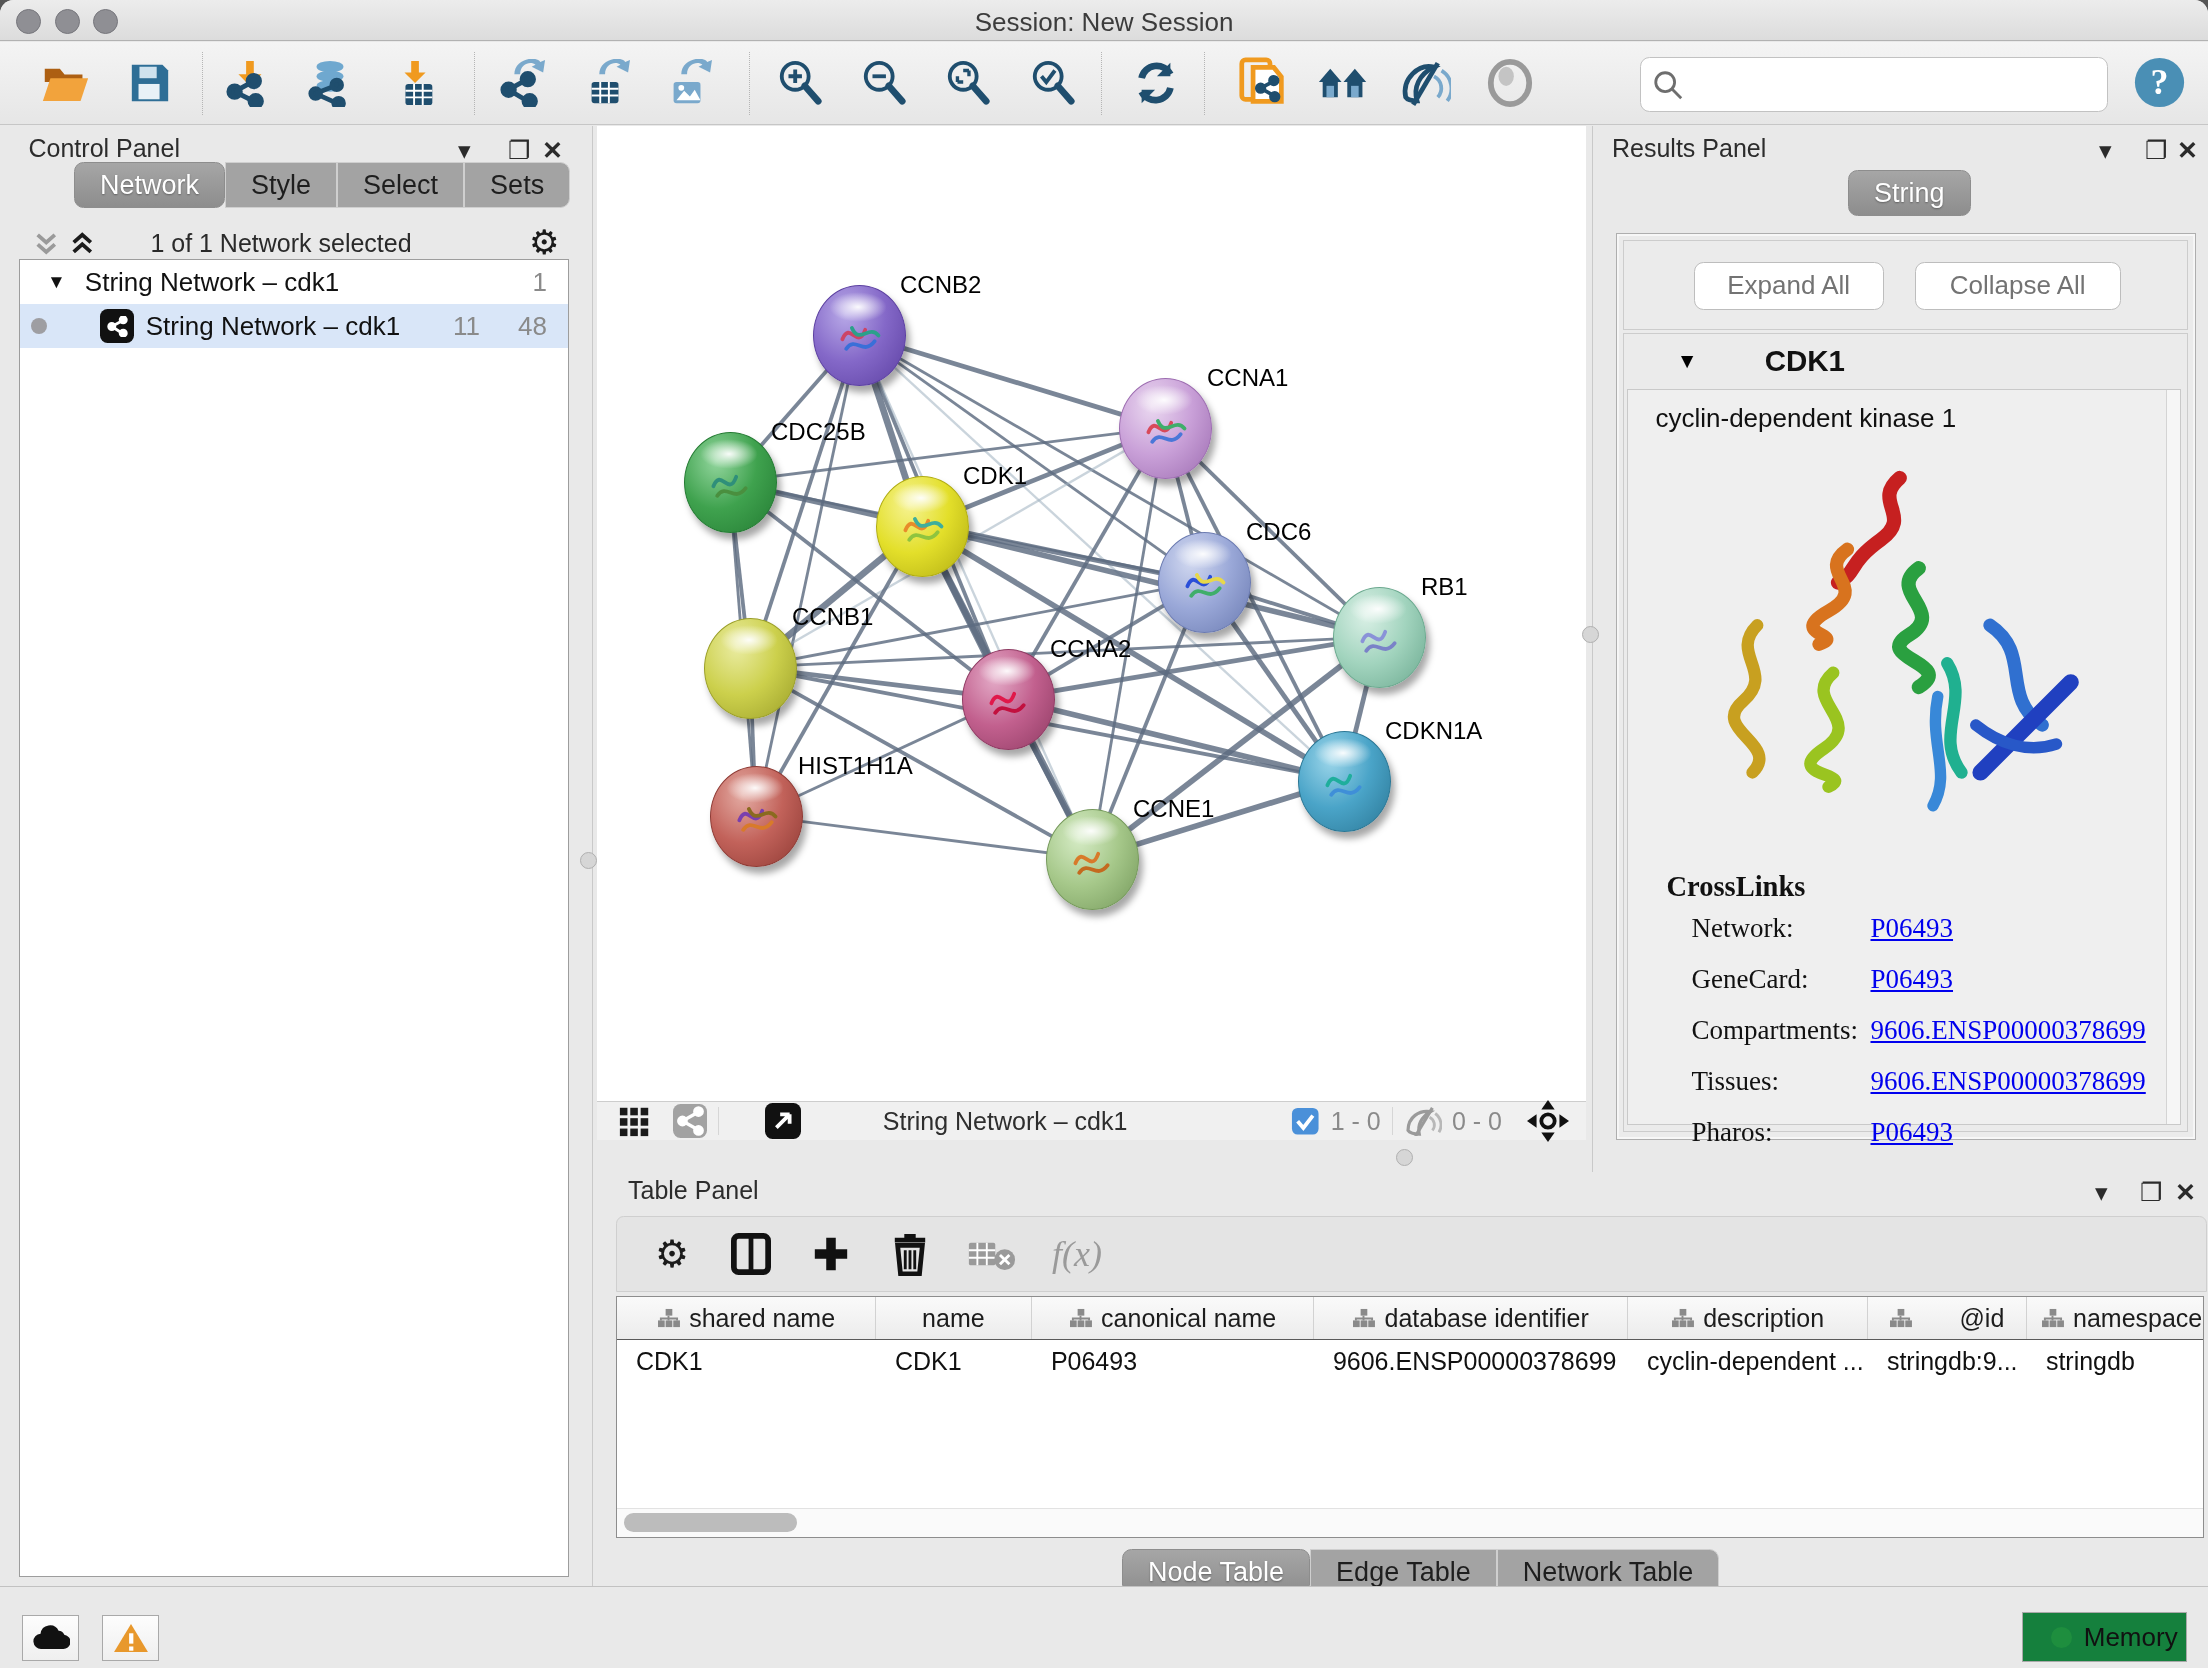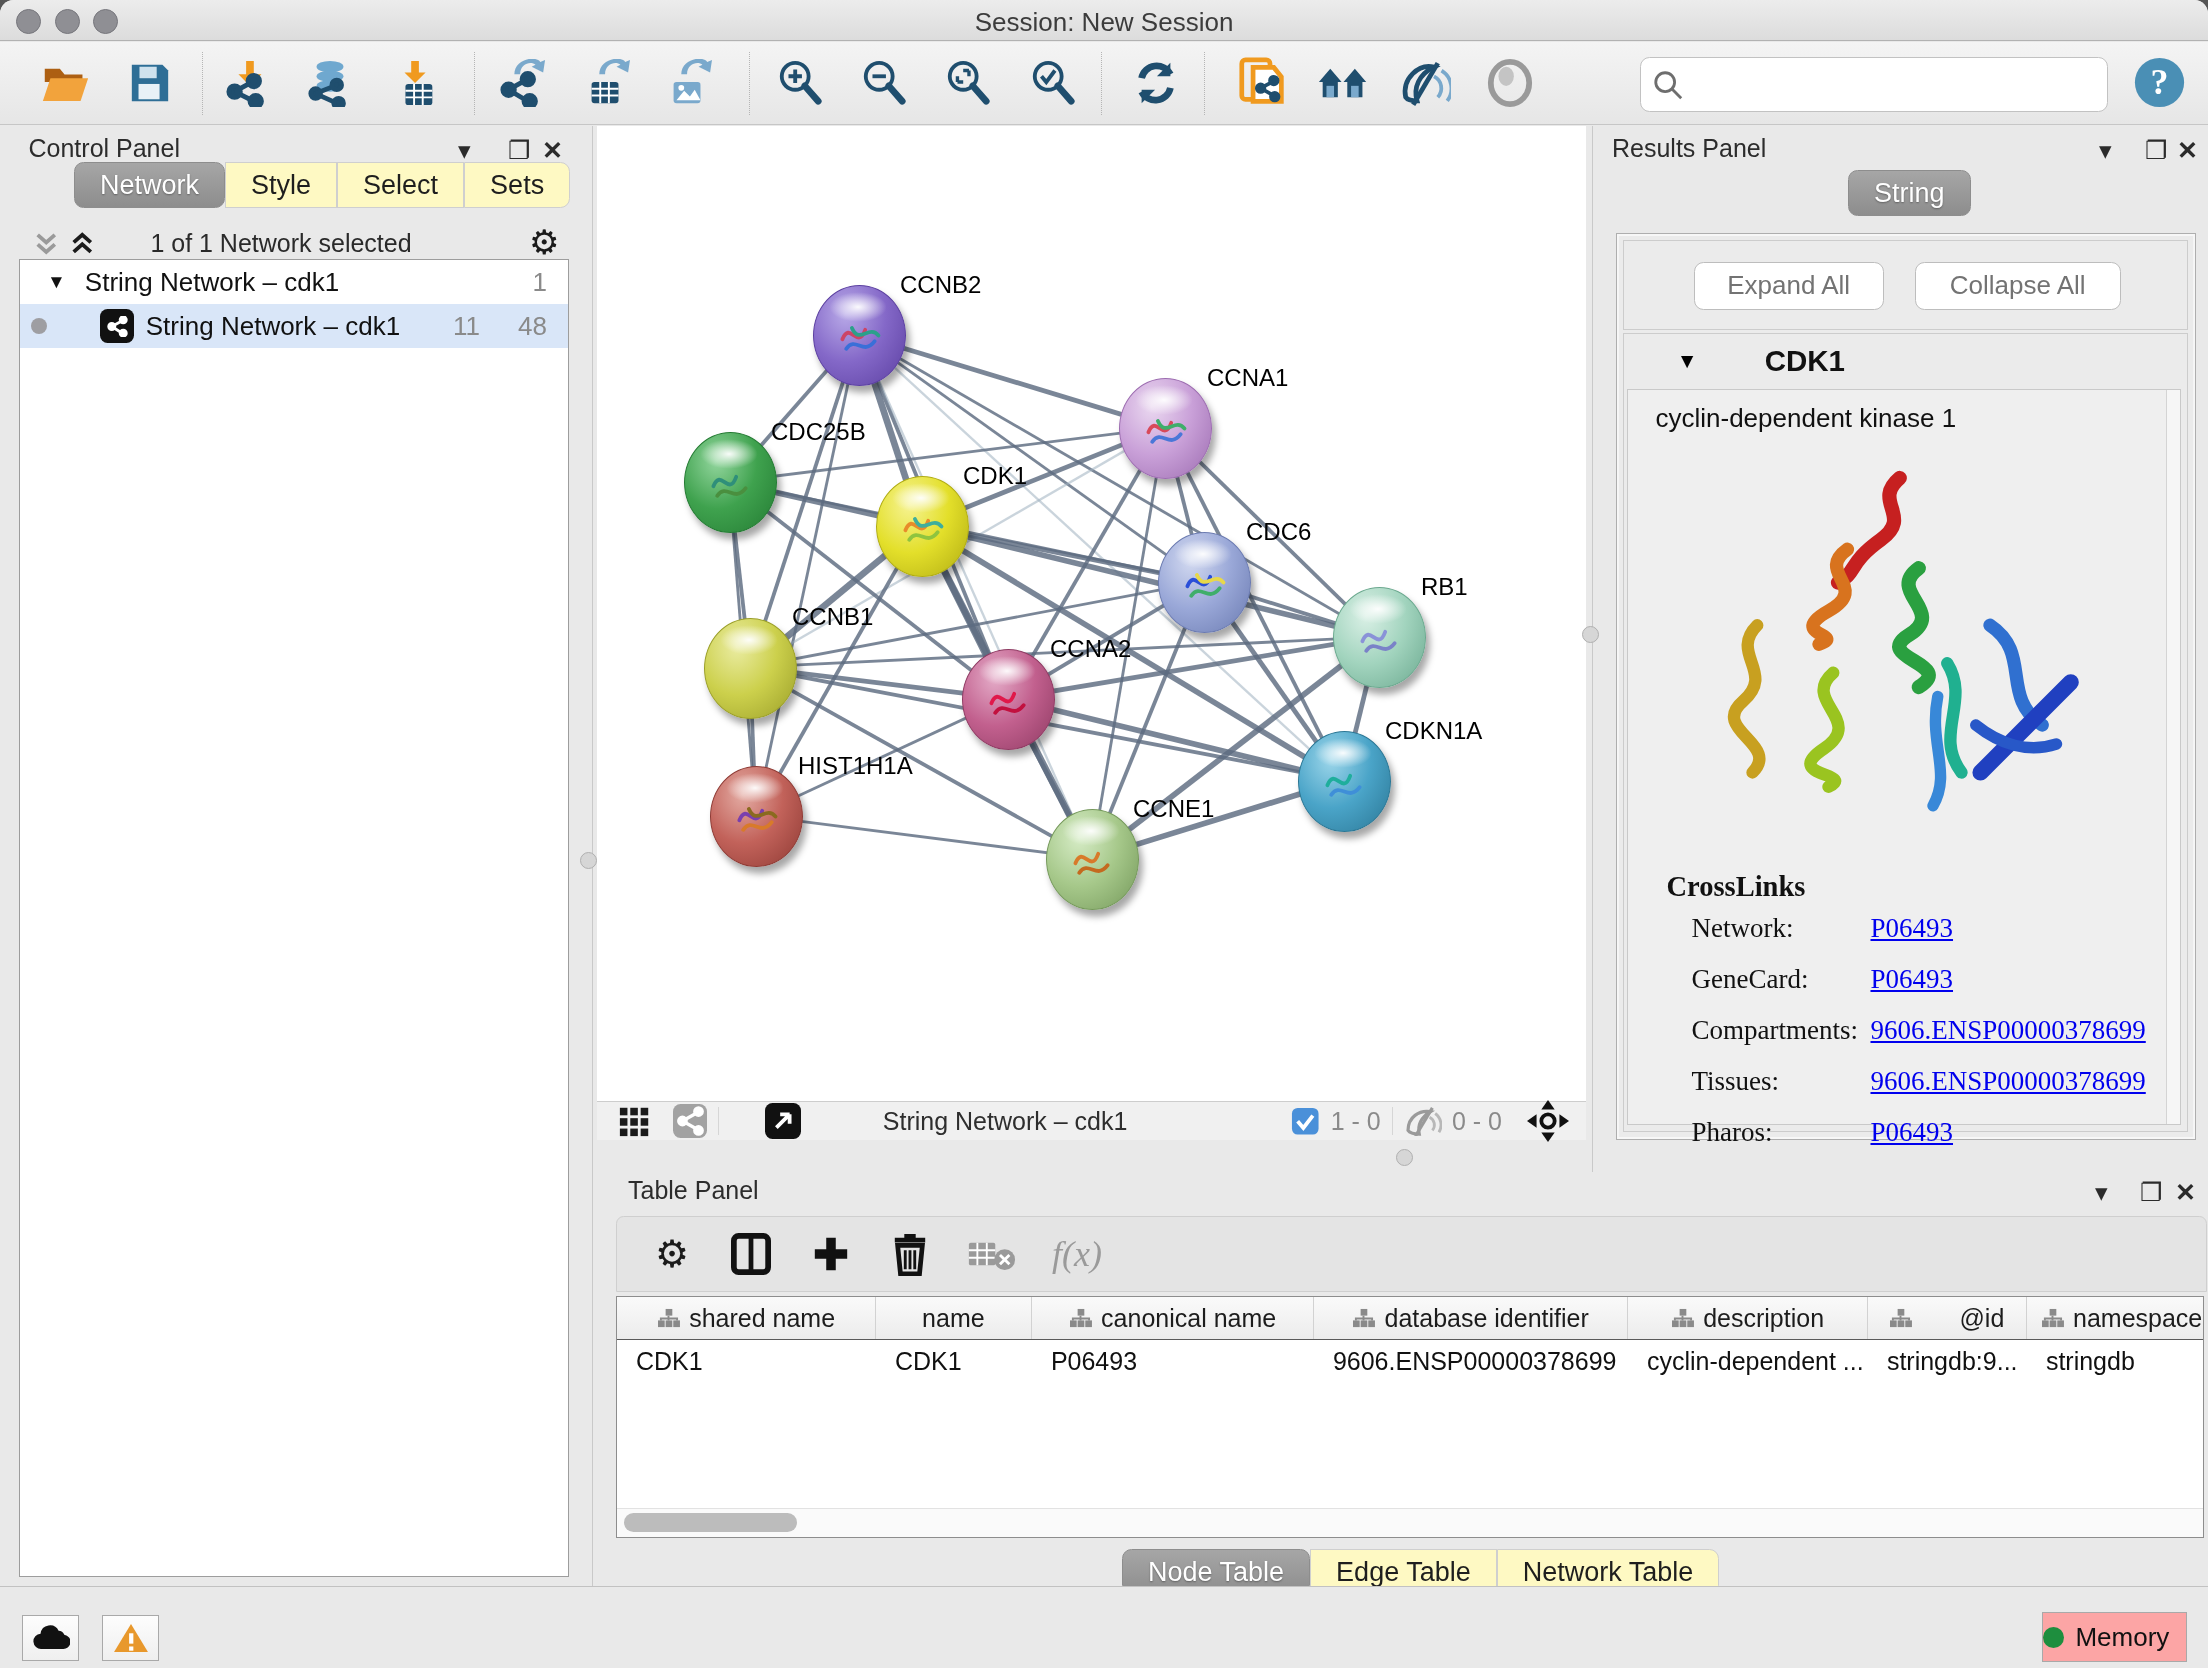--- a/index.html
+++ b/index.html
@@ -18,21 +18,21 @@
   .tbtn{position:absolute;top:13.3px;width:55px;height:55px;display:flex;align-items:center;justify-content:center;}
   .tsep{position:absolute;top:9.5px;width:0;height:63px;border-left:1.9px dotted #b5b5b5;}
   #search-box{position:absolute;left:1640px;top:15px;width:466px;height:53px;background:#fff;
               border:1.9px solid #c2c2c2;border-radius:9.5px;display:flex;align-items:center;}
   #search-box svg{margin-left:11.4px;}
   #search-input{border:none;outline:none;flex:1;height:38px;font-size:25px;background:transparent;}
   
   .panel-title{font-size:25px;color:#2c2c2c;}
   .win-ctl{position:absolute;top:0;font-size:25px;color:#2b2b2b;line-height:32px;}
   .tab{display:inline-block;box-sizing:border-box;height:46px;line-height:44px;padding:0 25px;
-       background:#fef9c3;border:1px solid #cfcfcf;font-size:27px;color:#1e1e1e;text-align:center;}
+       background:#a3a3a3;border:1px solid #cfcfcf;font-size:27px;color:#1e1e1e;text-align:center;}
   .tab.sel{background:linear-gradient(#a6a6a6,#8d8d8d);color:#fff;border-color:#8d8d8d;border-radius:9.5px;
            text-shadow:0 1px 1.9px rgba(0,0,0,.35);}
   
   #control-panel{left:0;top:126px;width:592px;height:1461px;background:#e9e9e9;border-right:1.9px solid #c9c9c9;}
   #cp-tabs{position:absolute;left:74px;top:36px;}
   #cp-tabs .tab:first-child{border-radius:9.5px;}
   #cp-tabs .tab:last-child{border-radius:0 9.5px 9.5px 0;}
   #cp-subhead{position:absolute;left:19px;top:101px;width:550px;height:34px;}
   #cp-tree{position:absolute;left:19px;top:133px;width:548px;height:1316px;background:#fff;border:1.9px solid #9d9d9d;}
   .tree-row{position:relative;height:44px;display:flex;align-items:center;font-size:26px;color:#111;}
@@ -80,22 +80,22 @@
       white-space:nowrap;overflow:hidden;}
   #tp-hscroll{position:absolute;left:0;bottom:0;width:100%;height:28.5px;background:#fafafa;border-top:1.9px solid #e2e2e2;}
   #tp-hthumb{position:absolute;left:7.6px;top:4.8px;width:173px;height:19px;border-radius:9.5px;background:#bcbcbc;}
   #tp-tabs{position:absolute;left:509px;top:377px;}
   #tp-tabs .tab:first-child{border-radius:9.5px;}
   #tp-tabs .tab:last-child{border-radius:0 9.5px 9.5px 0;}
   
   #status-bar{left:0;top:1586px;width:2208px;height:82px;background:#e9e9e9;border-top:1.9px solid #c2c2c2;}
   .sb-box{position:absolute;top:27.6px;width:55px;height:44px;background:linear-gradient(#fdfdfd,#efefef);
           border:1.9px solid #a9a9a9;display:flex;align-items:center;justify-content:center;}
-  #memory-btn{position:absolute;right:21px;top:25px;width:143px;height:48px;background:#fca5a5;border:1.9px solid #a9a9a9;
-              display:flex;align-items:center;gap:11.4px;font-size:26px;color:#111;}
+  #memory-btn{position:absolute;right:21px;top:25px;width:143px;height:48px;background:#15803d;border:1.9px solid #a9a9a9;
+              display:flex;align-items:center;justify-content:center;gap:11.4px;font-size:26px;color:#111;padding-left:20px;}
   .dot{border-radius:50%;display:inline-block;}
   .splitter-dot{position:absolute;width:15px;height:15px;border-radius:50%;background:#d6d6d6;border:1px solid #b0b0b0;}
   .gear{font-size:34px;color:#1b1b1b;line-height:34px;}
 </style>
 </head>
 <body>
 
 <div id="app">
 
   <div class="abs" id="titlebar">

